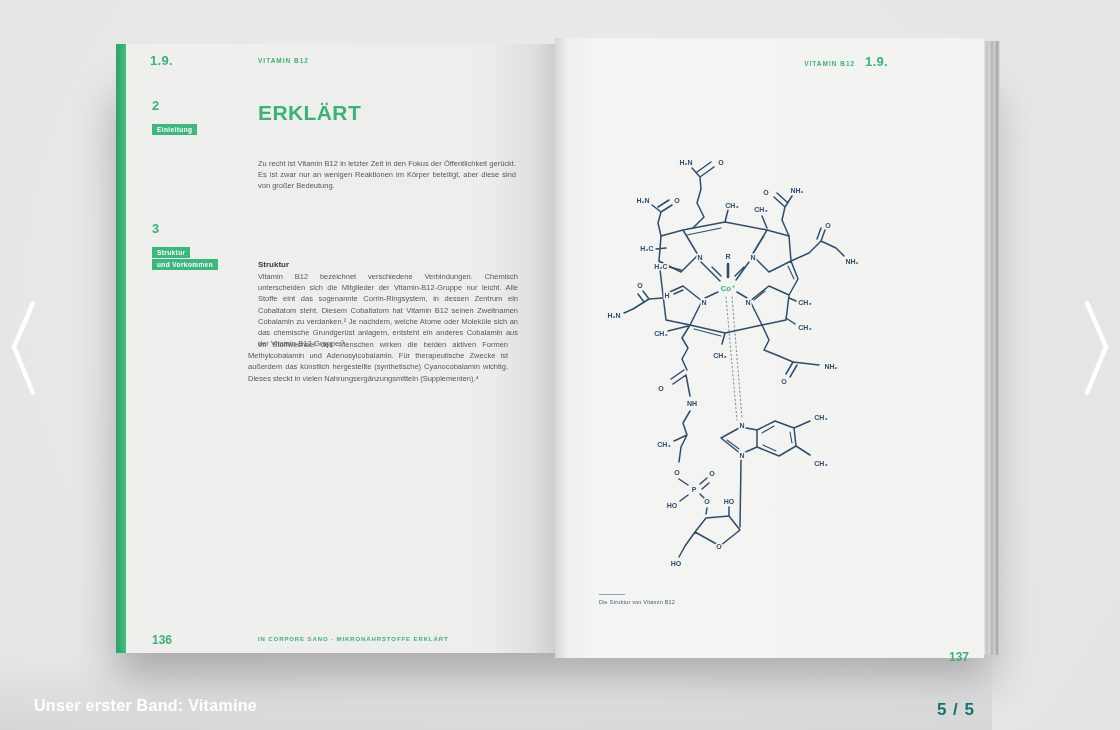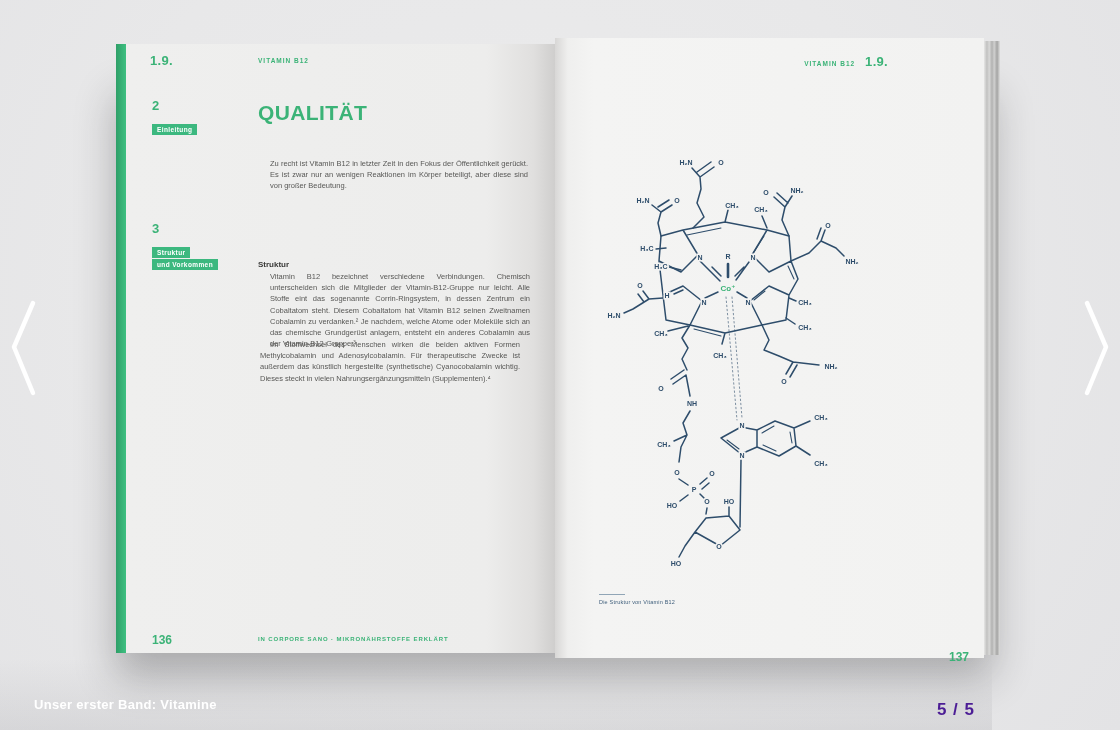--- a/index.html
+++ b/index.html
@@ -23,21 +23,21 @@
               background:linear-gradient(90deg,#e6e6e5 0%,#c1c1c0 18%,#d8d8d7 33%,#b2b2b1 50%,#d0d0cf 64%,#a5a5a4 82%,#dfdfde 100%);}
 
   
   .green{color:#3bb377;}
   .chapter-no{font-size:13px;font-weight:bold;letter-spacing:.3px;}
   .running-head{font-size:6.5px;font-weight:bold;letter-spacing:1px;}
   .sec-num{font-size:13px;font-weight:bold;}
   .tag-badge{display:inline-block;background:#3cb87f;color:#fff;font-size:6.5px;
              font-weight:bold;letter-spacing:.4px;padding:2px 5px 2px 5px;}
   .headline{font-size:21px;line-height:23px;font-weight:bold;letter-spacing:.4px;color:#3bb377;}
-  .body-copy{font-size:7.5px;line-height:11.2px;color:#585856;text-align:justify;margin-left:12px;}
+  .body-copy{font-size:7.5px;line-height:11.2px;color:#585856;text-align:justify;}
   .subhead{font-size:8px;font-weight:bold;color:#3a3a38;}
   .pagenum{font-size:12px;font-weight:bold;}
   .folio-foot{font-size:6px;font-weight:bold;letter-spacing:.9px;}
 
   
   .rp-head{position:absolute;right:96px;top:16px;display:flex;align-items:baseline;gap:10px;}
   .fig-caption{font-size:5.5px;color:#41607d;letter-spacing:.2px;}
   .caption-rule{width:26px;border-top:1px solid #90a5b6;height:0;}
 
   
@@ -47,24 +47,24 @@
   #mol .thick{stroke-width:2.6;}
   #mol .dash{stroke-width:1;stroke-dasharray:1.5 2.6;opacity:.6;}
   #mol text{font:bold 7px "Liberation Sans","DejaVu Sans",sans-serif;fill:#2e4d6b;
             stroke:#f3f3f2;stroke-width:3px;paint-order:stroke;
             text-anchor:middle;dominant-baseline:middle;}
   #mol text.co{fill:#3bb377;font-size:8px;}
 
   
   .nav-btn{position:absolute;width:36px;height:96px;cursor:pointer;}
   .nav-btn svg{display:block;}
-  .lb-caption{position:absolute;left:34px;top:697px;font-size:13px;font-weight:bold;
+  .lb-caption{position:absolute;left:34px;top:697px;font-size:16px;font-weight:bold;
               color:#ffffff;letter-spacing:.3px;text-align:center;}
   .lb-pagination{position:absolute;right:17px;top:700px;font-size:17px;font-weight:bold;
-                 color:#4c1d95;letter-spacing:1px;}
+                 color:#0f766e;letter-spacing:1px;}
   .bottom-shade{position:absolute;left:0;right:0;bottom:0;height:72px;
                 background:linear-gradient(180deg,rgba(0,0,0,0) 0%,rgba(90,90,98,.10) 100%);pointer-events:none;}
 </style>
 </head>
 <body>
 
 <div class="stage">
 
   <div class="book">
     <div class="book-shadow"></div>
@@ -73,21 +73,21 @@
     <div class="page-left">
       <div class="abs green chapter-no" style="left:24px;top:9px;">1.9.</div>
       <div class="abs green running-head" style="left:132px;top:13px;">VITAMIN B12</div>
 
       <div class="abs green sec-num" style="left:26px;top:54px;">2</div>
       <div class="abs" style="left:26px;top:74px;">
         <span class="tag-badge">Einleitung</span>
       </div>
 
       <div class="abs headline" style="left:132px;top:57px;">
-        <div>QUALITÄT</div>
+        <div>ERKLÄRT</div>
       </div>
       <div class="abs body-copy" style="left:132px;top:114px;width:258px;">Zu recht ist Vitamin B12 in letzter Zeit in den Fokus der Öffentlichkeit gerückt. Es ist zwar nur an wenigen Reaktionen im Körper beteiligt, aber diese sind von großer Bedeutung.</div>
 
       <div class="abs green sec-num" style="left:26px;top:177px;">3</div>
       <div class="abs" style="left:26px;top:197px;">
         <span class="tag-badge">Struktur</span>
       </div>
       <div class="abs" style="left:26px;top:209px;">
         <span class="tag-badge">und Vorkommen</span>
       </div>

